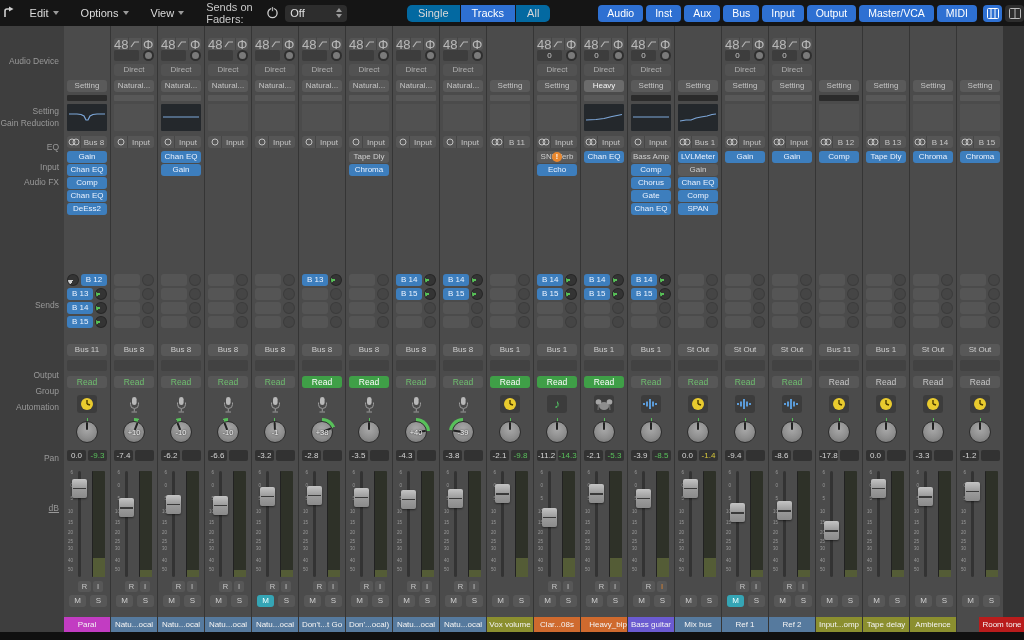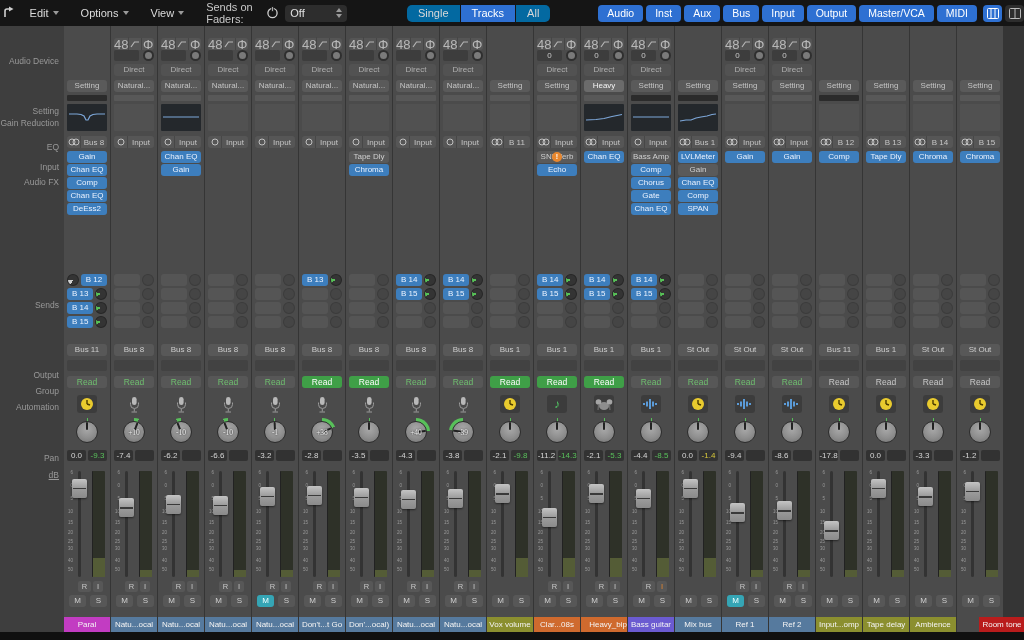--- a/index.html
+++ b/index.html
@@ -73,21 +73,21 @@
   .output{top:318px;height:12px;background:#585858;border-radius:3px;color:#cdcdcd;font-size:8px;text-align:center;line-height:12px;}
   .group{top:334px;height:11px;background:#424242;border-radius:2px;}
   .auto{top:350px;height:12px;border-radius:3px;font-size:8.5px;text-align:center;line-height:12px;}
   .auto.solid{background:#3f9f47;color:#fff;}
   .auto.dim{background:#575757;color:#6fbf6f;}
   .auto.gray{background:#575757;color:#c9c9c9;}
   .iconrow{top:368px;height:20px;display:flex;align-items:center;justify-content:center;}
   .iconbox{width:20px;height:18px;border-radius:3px;background:#3c3c3c;display:flex;align-items:center;justify-content:center;}
   .iconbox.bare{background:transparent;}
   .notechar{color:#52c563;font-size:12px;line-height:12px;}
-  .panrow{top:390px;height:32px;display:flex;align-items:center;justify-content:center;position:absolute;font-family:Liberation Serif, serif;}
+  .panrow{top:390px;height:32px;display:flex;align-items:center;justify-content:center;position:absolute;}
   .panwrap{position:relative;width:28px;height:28px;}
   .arcring{position:absolute;inset:0;border-radius:50%;}
   .knobface{position:absolute;inset:3px;border-radius:50%;
      background:radial-gradient(circle at 50% 35%,#a9a9a9,#8e8e8e 55%,#717171);border:1px solid #2d2d2d;}
   .ktick{position:absolute;left:50%;top:4px;width:2px;height:8px;margin-left:-1px;background:#222;
      transform-origin:1px 10px;border-radius:1px;}
   .panval{position:absolute;left:0;right:0;top:10px;text-align:center;font-size:7.5px;color:#f2f2f2;
      text-shadow:0 0 2px #000;}
   .dbrow{top:424px;height:11px;display:flex;justify-content:space-between;}
   .dbbox{width:19px;height:11px;background:#323232;border-radius:2px;font-size:8px;text-align:center;
@@ -189,21 +189,21 @@
     <span class="glabel" style="top: 80px;">Setting</span>
     <span class="glabel" style="top: 92px;">Gain Reduction</span>
     <span class="glabel" style="top: 116px;">EQ</span>
     <span class="glabel" style="top: 136px;">Input</span>
     <span class="glabel" style="top: 151px;">Audio FX</span>
     <span class="glabel" style="top: 274px;">Sends</span>
     <span class="glabel" style="top: 344px;">Output</span>
     <span class="glabel" style="top: 360px;">Group</span>
     <span class="glabel" style="top: 376px;">Automation</span>
     <span class="glabel" style="top: 427px;">Pan</span>
-    <span class="glabel" style="top: 444px; text-decoration: underline;">dB</span>
+    <span class="glabel" style="top: 477px; text-decoration: underline;">dB</span>
   </div>
 
 <div id="strips">
   <span id="disclosure"></span>
 <div class="strip" style="left: 0px;">
       <div class="row setting">Setting</div>
       <div class="row gr dark"></div>
       <div class="row eq curve">
         <svg width="40" height="27" viewBox="0 0 40 27">
           <polyline points="2,10 10,10 14,10.5 17,12 19,16 21,16 23,12 26,10.5 30,10 38,10" fill="none" stroke="#7da7d9" stroke-width="1.2"></polyline>
@@ -1449,21 +1449,21 @@
         </div>
       </div>
       <div class="row panrow">
         <div class="panwrap">
           <div class="arcring" style="background: conic-gradient(rgb(88, 192, 90) 0deg, rgb(88, 192, 90) 3deg, rgb(75, 75, 75) 3deg, rgb(75, 75, 75) 360deg);"></div>
           <div class="knobface"></div>
           <div class="ktick" style="transform: rotate(0deg);"></div>
         </div>
       </div>
       <div class="row dbrow">
-        <div class="dbbox">-4.4</div>
+        <div class="dbbox">-3.9</div>
         <div class="dbbox peak-green">-8.5</div>
       </div>
       <div class="row faderarea">
         <div class="scale">
           <i style="top: calc(4% - 2px);">6</i>
           <i style="top: calc(15% - 2px);">0</i>
           <i style="top: calc(27% - 2px);">5</i>
           <i style="top: calc(39% - 2px);">10</i>
           <i style="top: calc(49% - 2px);">15</i>
           <i style="top: calc(58% - 2px);">20</i>

